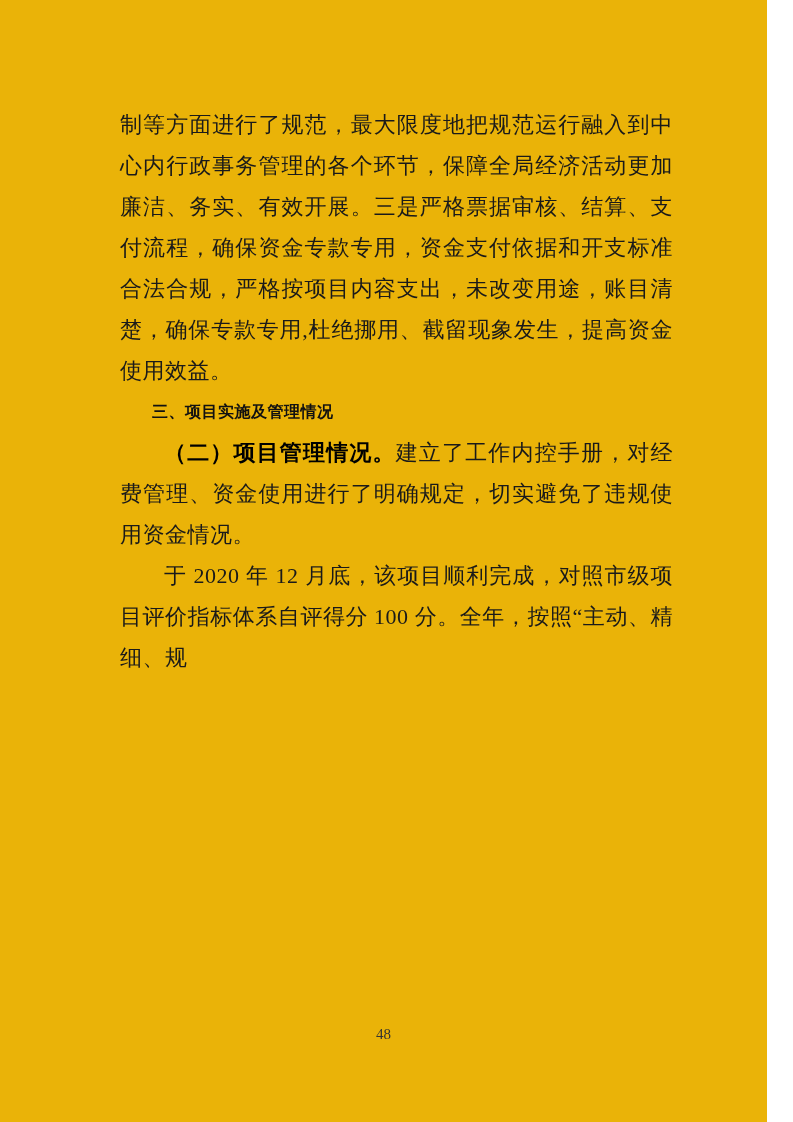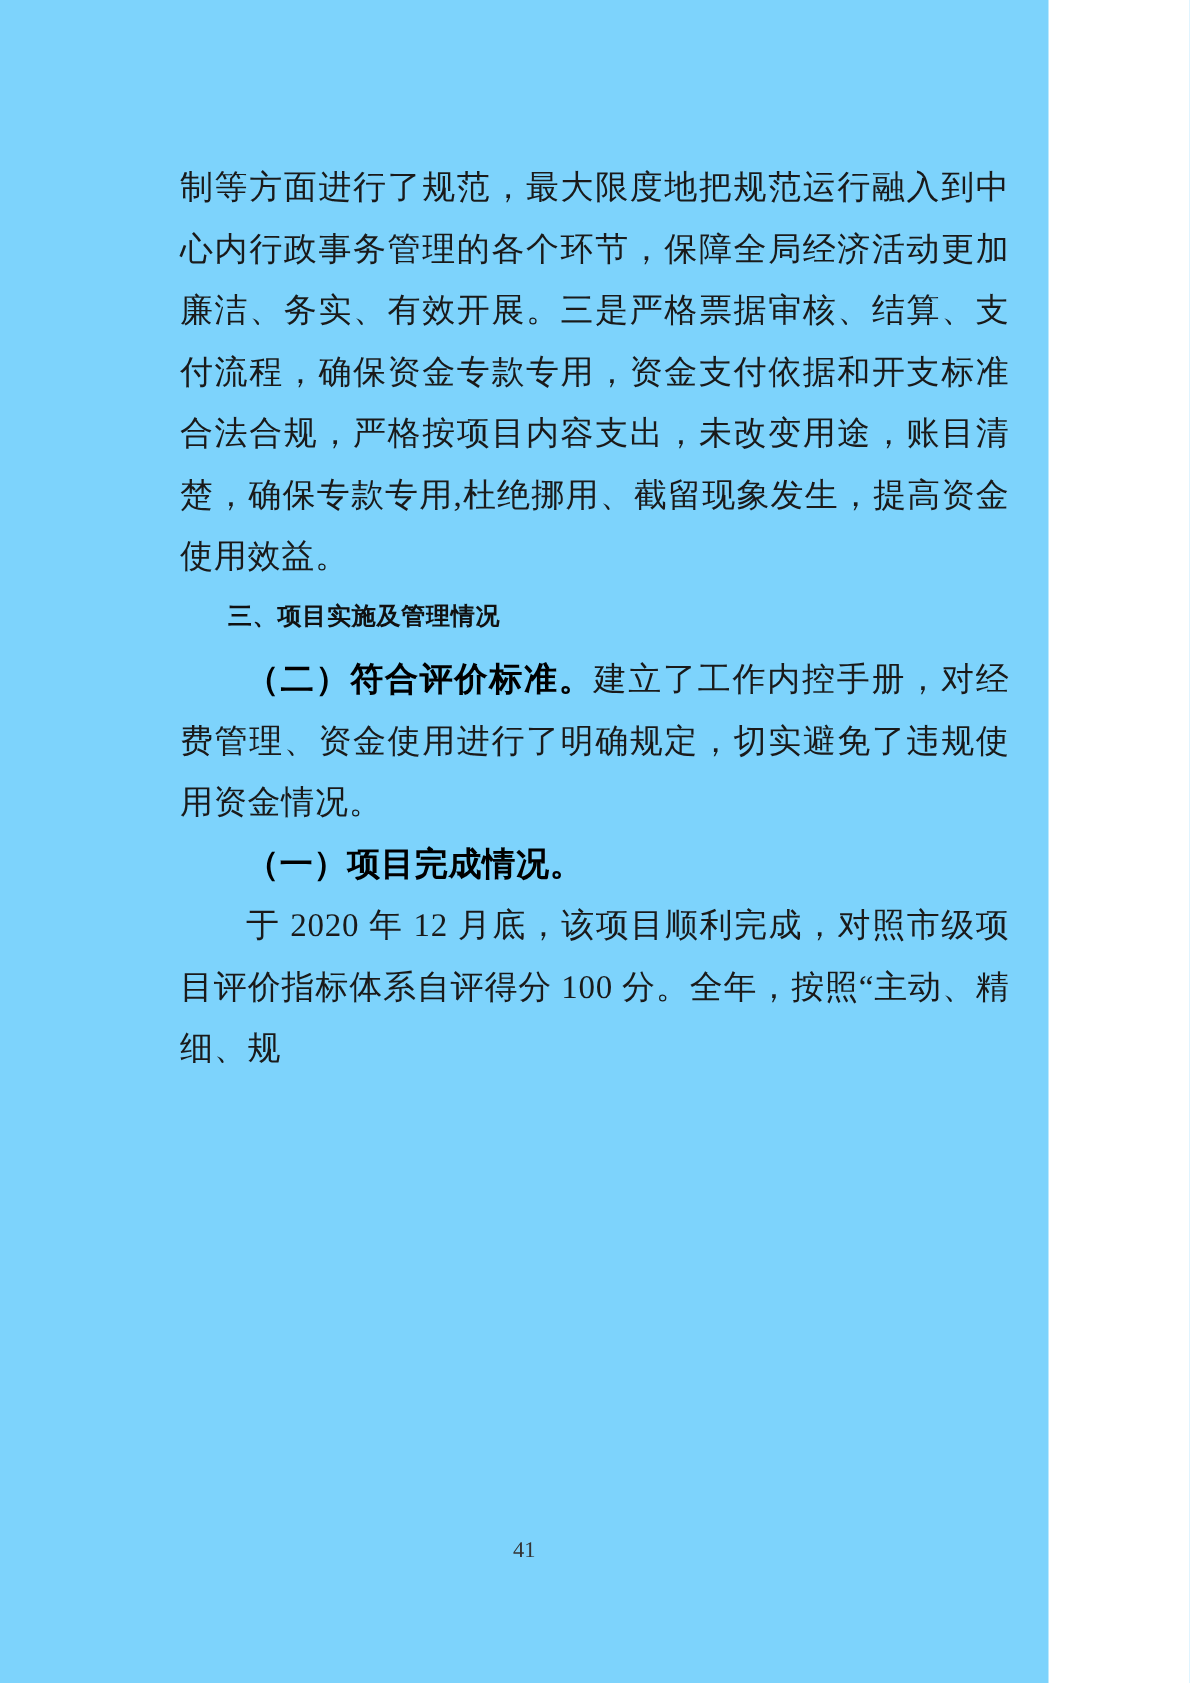--- a/index.html
+++ b/index.html
@@ -2,23 +2,23 @@
 <html><head>
 <meta charset="utf-8">
 <style>
   html, body {
     margin: 0;
     padding: 0;
     background: #ffffff;
   }
   .page {
     position: relative;
-    width: 699px;
+    width: 767px;
     height: 1122px;
-    background: #7dd3fc;
+    background: #eab308;
     overflow: hidden;
     font-family: "Liberation Serif", "DejaVu Serif", serif;
     color: #000000;
   }
   .content {
     position: absolute;
     left: 120px;
     top: 104px;
     width: 553px;
   }
@@ -63,24 +63,23 @@
 <body>
 
 <div class="page">
   <div class="content">
 
     <p class="para">制等方面进行了规范，最大限度地把规范运行融入到中心内行政事务管理的各个环节，保障全局经济活动更加廉洁、务实、有效开展。三是严格票据审核、结算、支付流程，确保资金专款专用，资金支付依据和开支标准合法合规，严格按项目内容支出，未改变用途，账目清楚，确保专款专用,杜绝挪用、截留现象发生，提高资金使用效益。</p>
 
     <p class="section-heading">三、项目实施及管理情况</p>
 
 
-    <p class="para indent2"><span class="lead-bold">（二）符合评价标准。</span><span>建立了工作内控手册，对经费管理、资金使用进行了明确规定，切实避免了违规使用资金情况。</span></p>
+    <p class="para indent2"><span class="lead-bold">（二）项目管理情况。</span><span>建立了工作内控手册，对经费管理、资金使用进行了明确规定，切实避免了违规使用资金情况。</span></p>
 
 
 
-    <p class="para indent2"><span class="lead-bold">（一）项目完成情况。</span></p>
 
     <p class="para indent2">于 2020 年 12 月底，该项目顺利完成，对照市级项目评价指标体系自评得分 100 分。全年，按照“主动、精细、规</p>
 
   </div>
 
-  <div class="footer-pagenum">41</div>
+  <div class="footer-pagenum">48</div>
 </div>
 
 </body></html>

